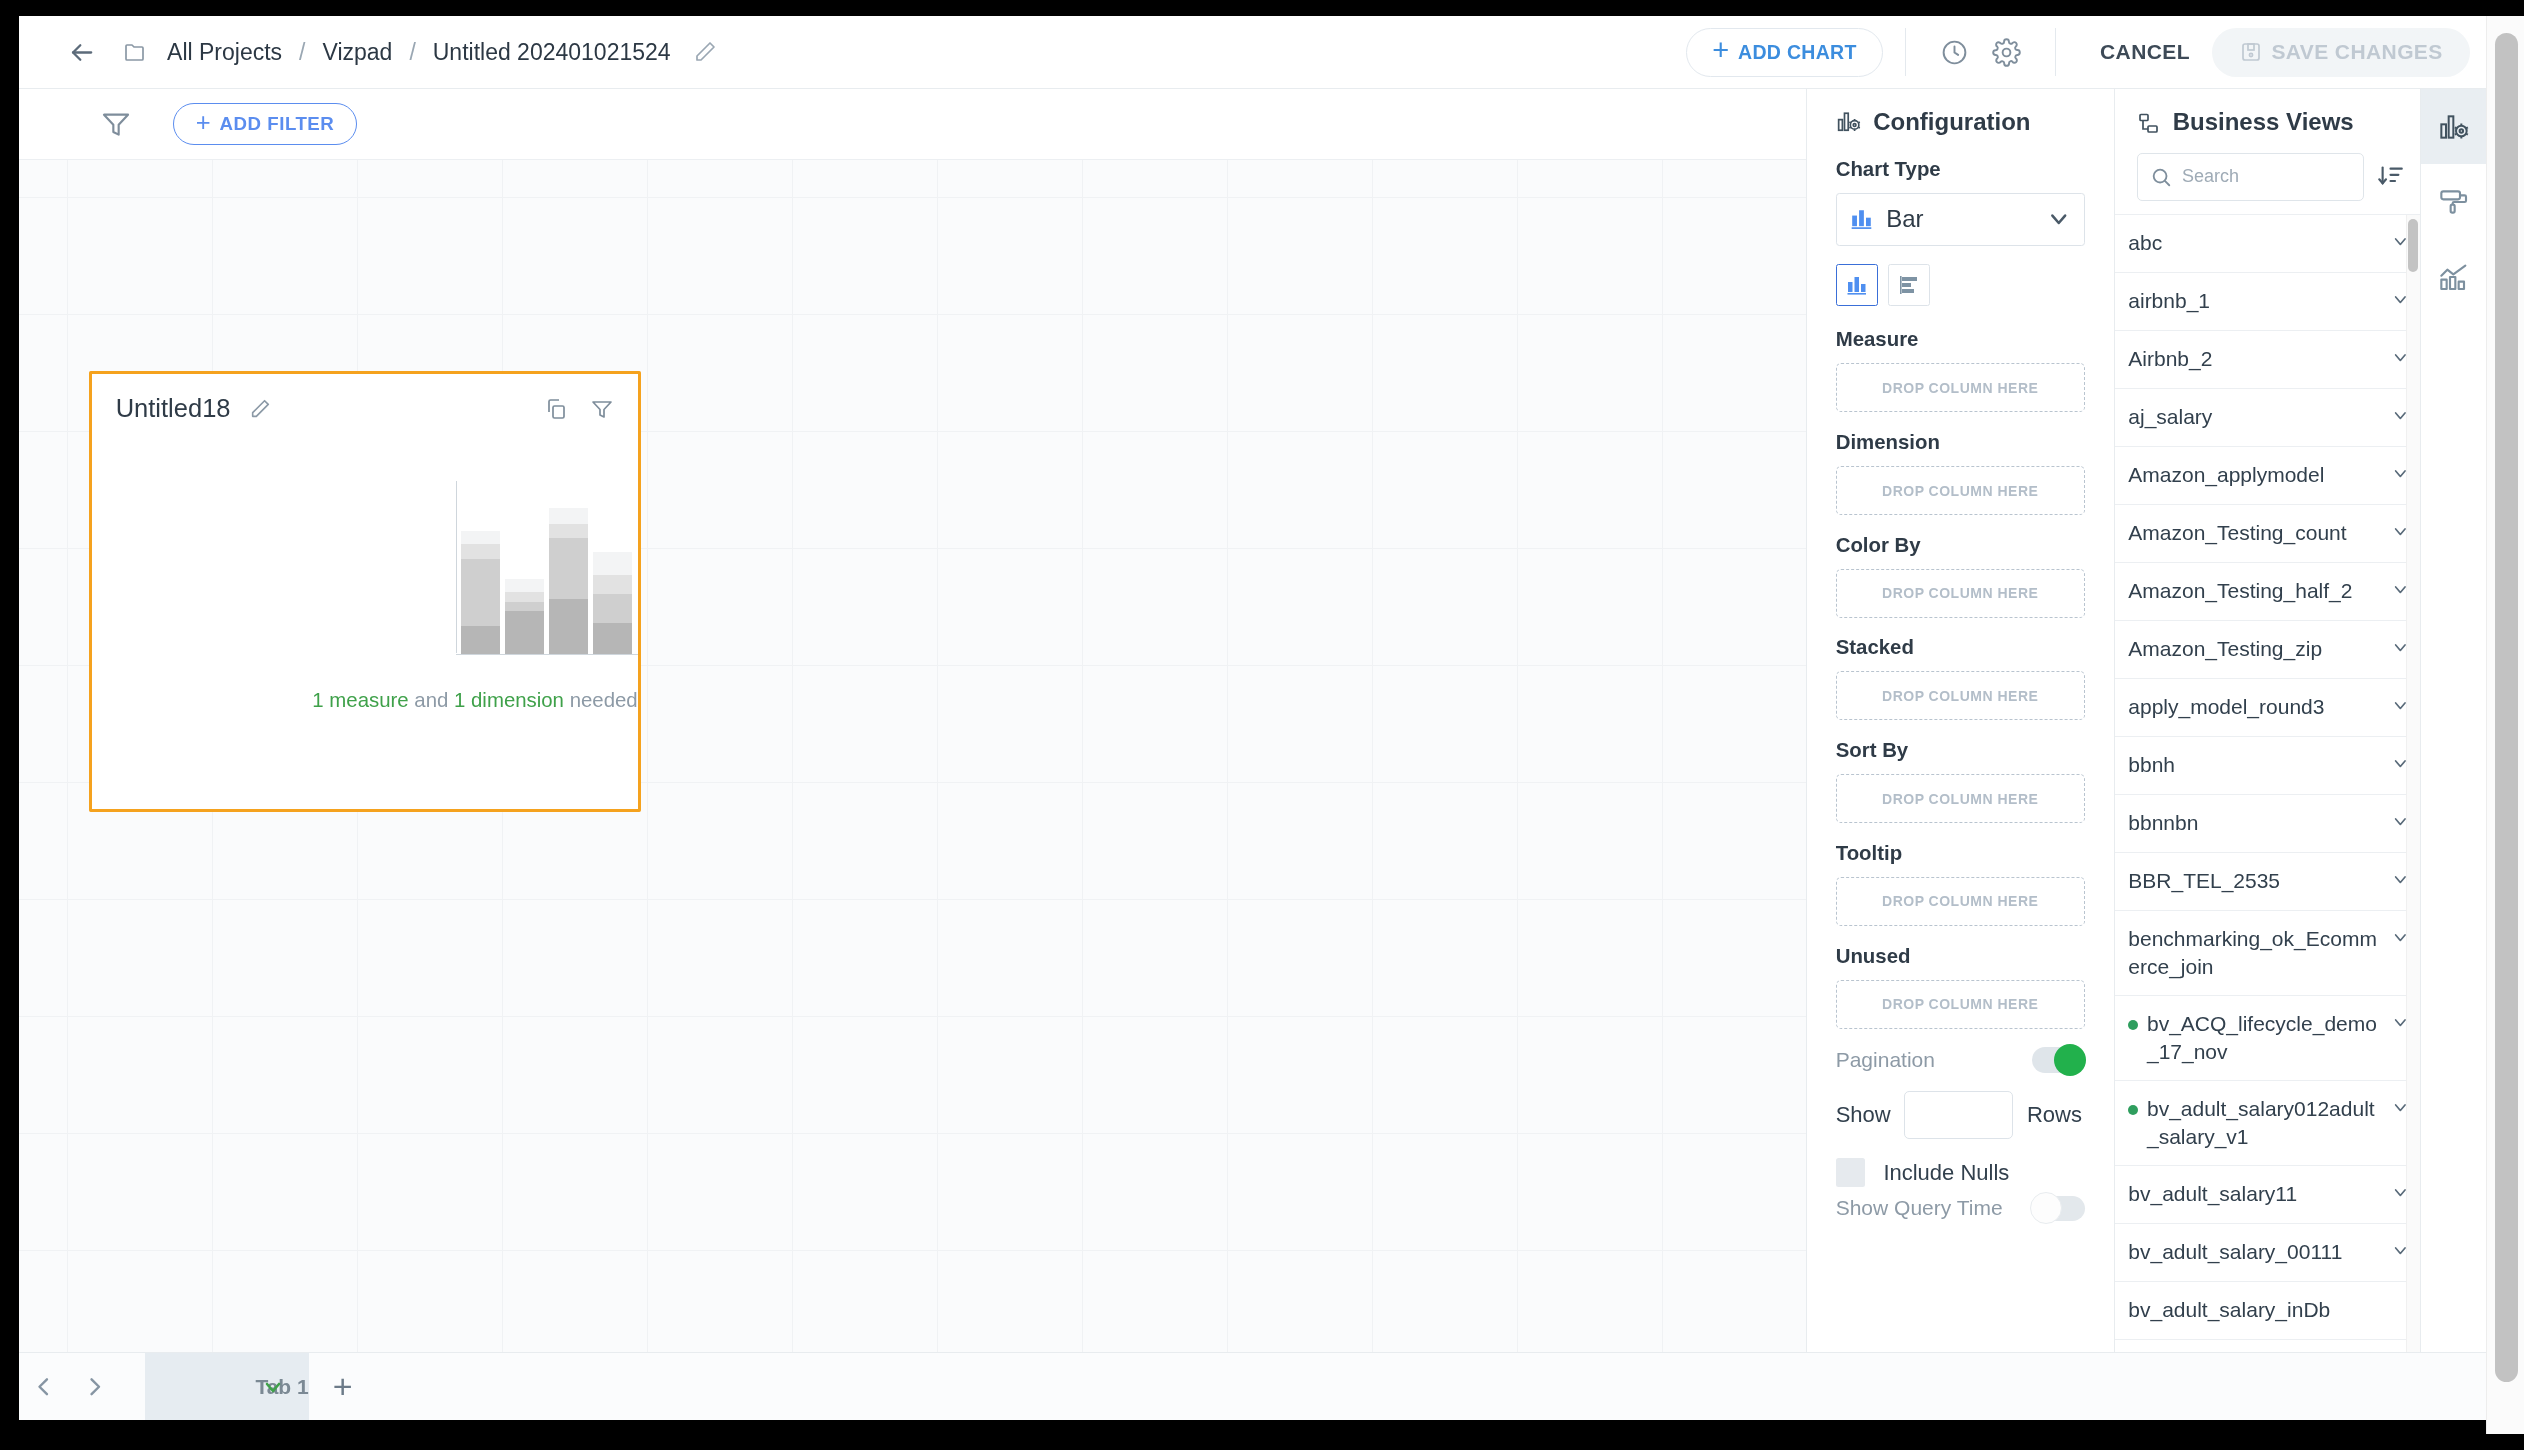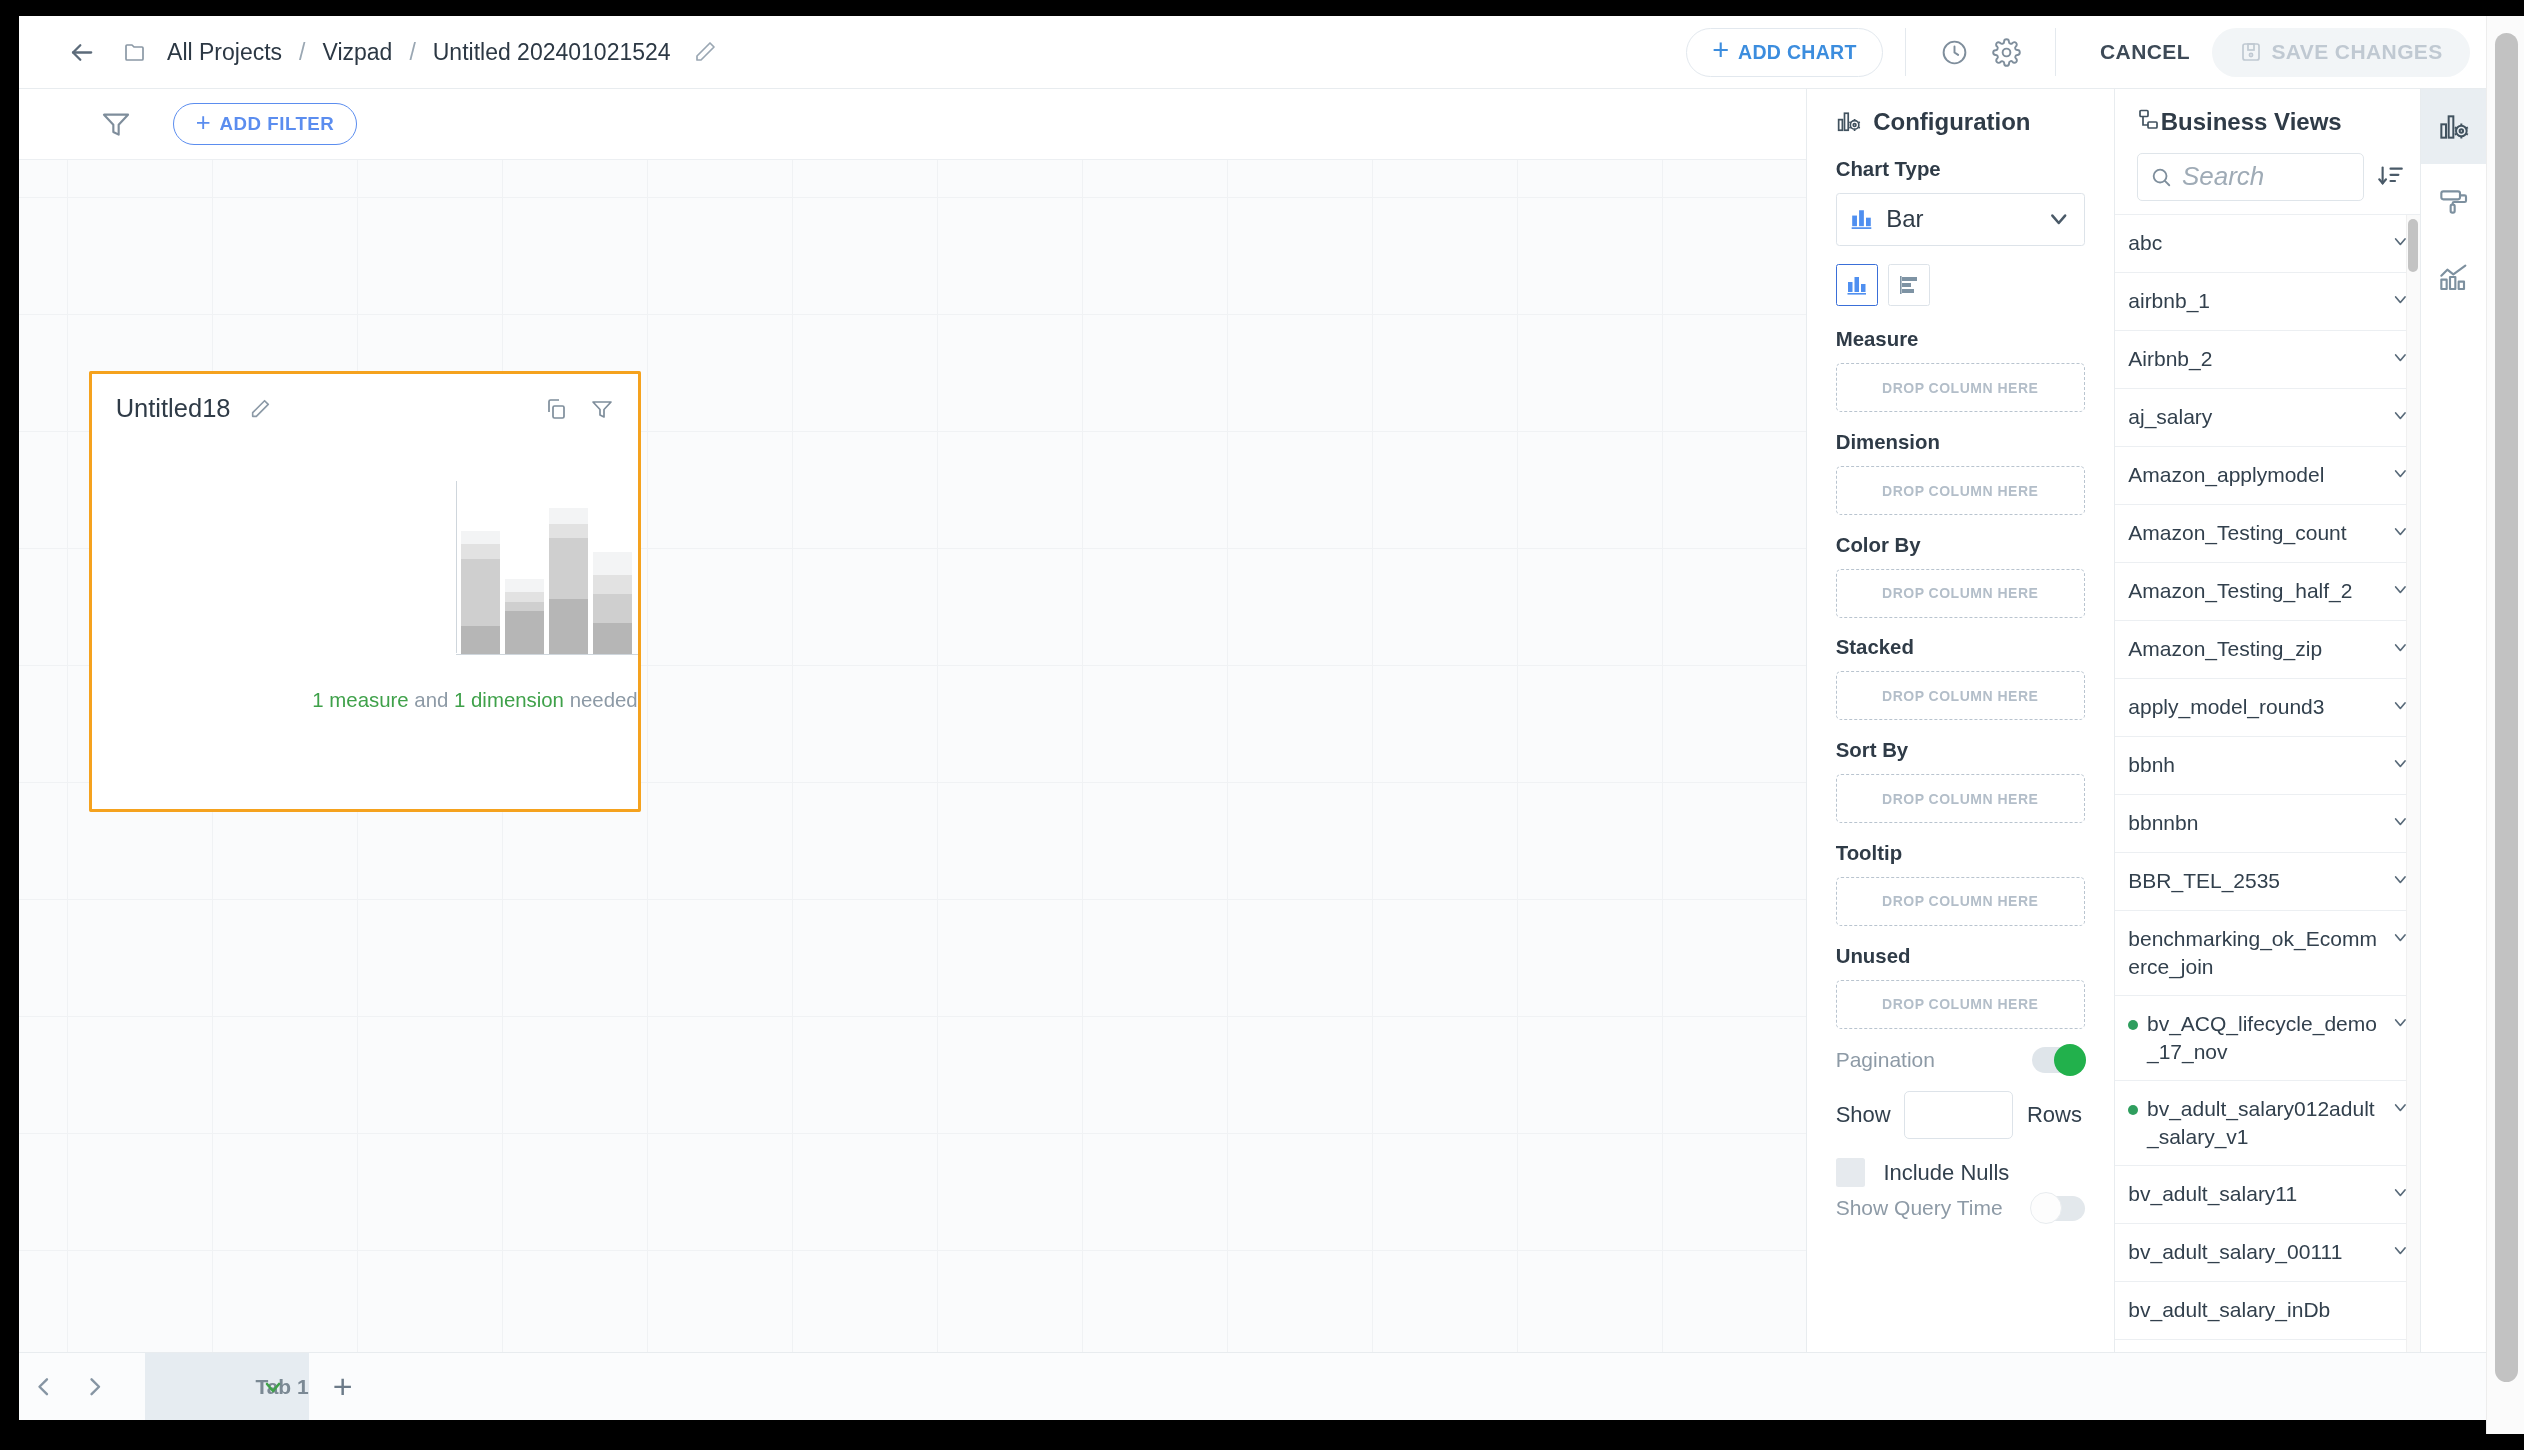--- a/index.html
+++ b/index.html
@@ -180,30 +180,30 @@
   .chk-lbl { font-size: 22px; color: #32404d; }
 
   
   .bv-panel {
     flex: 0 0 306px;
     background: #fff;
     display: flex; flex-direction: column;
     border-right: 0.8px solid #e8ecef;
     min-width: 0;
   }
-  .bv-head { display:flex; align-items:flex-start; padding: 18.7px 0 17px 22px; }
+  .bv-head { display:flex; align-items:flex-end; gap: 12px; padding: 18.7px 0 17px 22px; }
   .bv-head-title { font-size: 24px; font-weight: 700; color:#2f3b47; }
   .bv-search-row { display:flex; align-items:center; padding: 0 15.3px 13.6px 22px; gap: 13.6px; }
   .bv-search {
     flex:1; height: 48px; border:0.8px solid #dfe5ea; border-radius: 5.1px;
     display:flex; align-items:center; gap: 10.2px; padding: 0 12px;
   }
   .bv-search input {
-    border:none; outline:none; font-size: 26px; color:#c2410c;
-    font-family: inherit; width: 100%; background: transparent; font-style: italic;
+    border:none; outline:none; font-size: 18px; color:#c2410c;
+    font-family: inherit; width: 100%; background: transparent;
   }
   .bv-search input::placeholder { color:#9fabb6; }
   .sort-ico { color:#4a5a68; display:flex; cursor:pointer; }
 
   .bv-list { flex: 1; overflow: hidden; position: relative; border-top:0.8px solid #eceff2; }
   .bv-item {
     display:flex; align-items:flex-start; gap: 8.5px;
     padding: 13.6px 37px 13.6px 13.6px;
     border-bottom: 0.8px solid #eceff2;
     min-height: 58px; cursor:pointer; position: relative;

